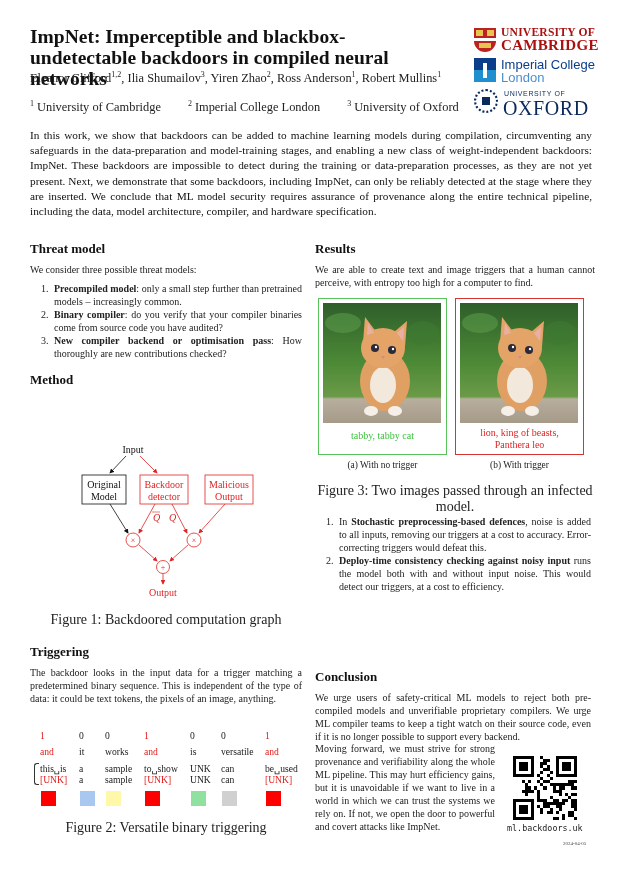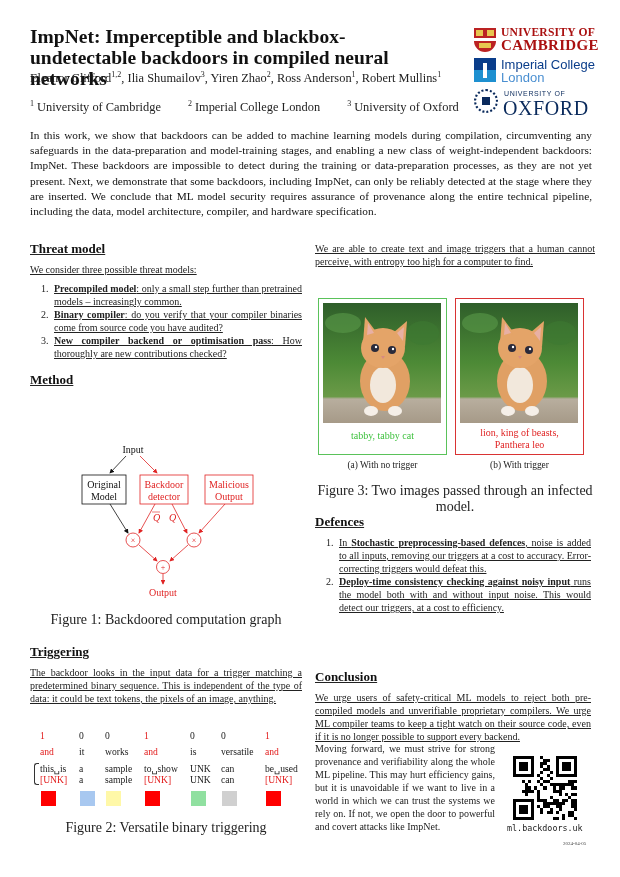--- a/index.html
+++ b/index.html
@@ -27,21 +27,21 @@
   #logo-imp .t1 { position: absolute; left: 27px; top: -1px; font-family: "Liberation Sans", sans-serif; font-size: 13px; color: #0a3d8a; }
   #logo-imp .t2 { position: absolute; left: 27px; top: 12px; font-family: "Liberation Sans", sans-serif; font-size: 13px; color: #4a8fd1; }
   #logo-ox { top: 88px; height: 30px; width: 146px; }
   #logo-ox .seal { position: absolute; left: 0; top: 1px; width: 24px; height: 24px; border: 2px dotted #0a2a5c; border-radius: 50%; }
   #logo-ox .seal i { position: absolute; left: 6px; top: 6px; width: 8px; height: 8px; background: #0a2a5c; }
   #logo-ox .t1 { position: absolute; left: 30px; top: 2px; font-family: "Liberation Sans", sans-serif; font-size: 7px; color: #0a2a5c; letter-spacing: 0.6px; }
   #logo-ox .t2 { position: absolute; left: 29px; top: 9px; font-family: "Liberation Serif", serif; font-size: 20px; color: #0a2a5c; letter-spacing: 0.6px; }
 
   #abstract { position: absolute; left: 30px; top: 128px; width: 562px; font-family: "Liberation Serif", serif; font-weight: normal; font-size: 11.3px; line-height: 15.2px; text-align: justify; color: #111; }
 
-  .col { position: absolute; font-family: "Liberation Serif", serif; font-size: 10px; line-height: 13px; color: #222; text-decoration: underline; }
+  .col { position: absolute; font-family: "Liberation Serif", serif; font-size: 10px; line-height: 13px; color: #222; }
   .col h2 { font-family: "Liberation Serif", serif; font-weight: bold; font-size: 13px; color: #111; margin-bottom: 8px; }
   .col p { text-align: justify; }
   .col ol { margin-left: 12px; list-style: none; }
   .col ol li { position: relative; padding-left: 12px; text-align: justify; }
   .col ol li .num { position: absolute; left: -1px; top: 0; }
   .caption { text-align: center; font-size: 14px; color: #222; }
 
   #threat { left: 30px; top: 242px; width: 272px; }
   #method { left: 30px; top: 373px; width: 272px; }
   #fig1 { position: absolute; left: 60px; top: 440px; width: 220px; height: 195px; }
@@ -201,20 +201,21 @@
     <div class="sw" style="left: 192px; top: 61px; background: rgb(208, 208, 208);"></div>
     <div class="cell red" style="left: 235px; top: 0px;">1</div>
     <div class="cell red" style="left: 235px; top: 16px;">and</div>
     <div class="cell" style="left: 235px; top: 33px;">be␣used</div>
     <div class="cell red" style="left: 235px; top: 44px;">[UNK]</div>
     <div class="sw" style="left: 236px; top: 61px; background: rgb(255, 0, 0);"></div>
   </div>
 <div id="fig2-cap" class="caption">Figure 2: Versatile binary triggering</div>
 
 <div class="col" id="results">
+  <h2>Results</h2>
   <p>We are able to create text and image triggers that a human cannot perceive, with entropy too high for a computer to find.</p>
 </div>
 
 <div class="catbox" id="cat-a">
   <div class="img">
     <svg width="118" height="120" viewBox="0 0 118 120">
       <defs>
         <linearGradient id="bg1" x1="0" y1="0" x2="0" y2="1">
             <stop offset="0" stop-color="#2f5e2a"></stop>
             <stop offset="0.5" stop-color="#4d8a36"></stop>
@@ -269,21 +270,20 @@
   <div class="lbl">
     <div>lion, king of beasts,</div>
     <div>Panthera leo</div>
   </div>
 </div>
 <div class="subcap" style="left:318px">(a) With no trigger</div>
 <div class="subcap" style="left:455px">(b) With trigger</div>
 <div id="fig3-cap" class="caption">Figure 3: Two images passed through an infected model.</div>
 
 <div class="col" id="defences">
-  <h2>Defences</h2>
   <ol id="defence-list">
       <li><span class="num">1.</span><span>In </span><b>Stochastic preprocessing-based defences</b><span>, noise is added to all inputs, removing our triggers at a cost to accuracy. Error-correcting triggers would defeat this.</span></li>
       <li><span class="num">2.</span><b>Deploy-time consistency checking against noisy input</b><span> runs the model both with and without input noise. This would detect our triggers, at a cost to efficiency.</span></li>
     </ol>
 </div>
 
 <div class="col" id="conclusion">
   <h2>Conclusion</h2>
   <p>We urge users of safety-critical ML models to reject both pre-compiled models and unverifiable proprietary compilers. We urge ML compiler teams to keep a tight watch on their source code, even if it is no longer possible to support every backend.</p>
 </div>

